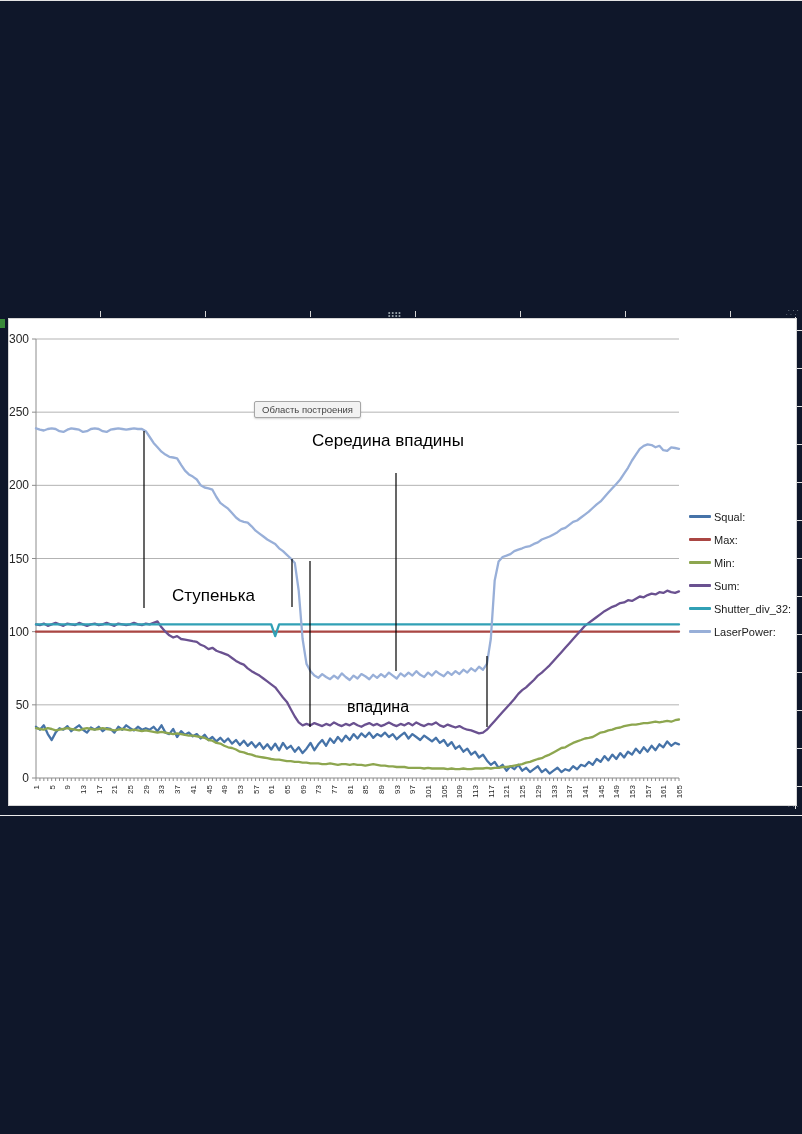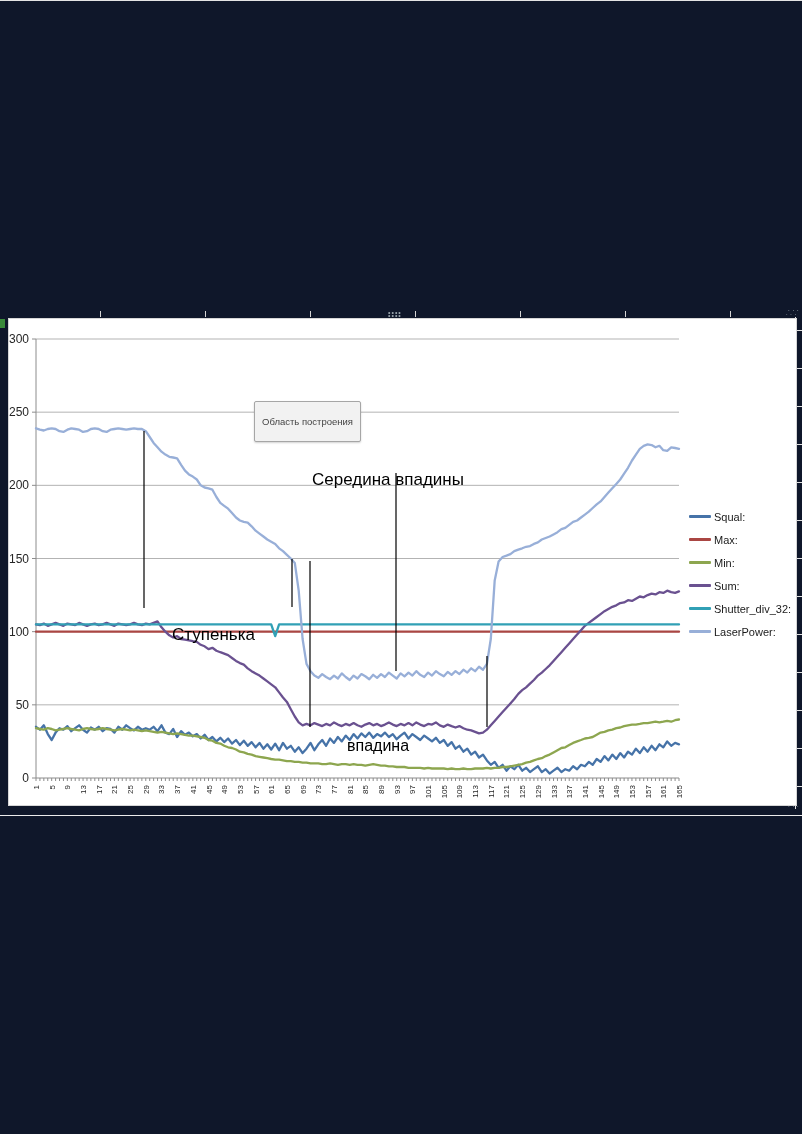--- a/index.html
+++ b/index.html
@@ -11,25 +11,25 @@
   .sheet-right-line{position:absolute;left:795px;top:317px;width:1px;height:492px;background:#e4e4e4;}
   .sheet-row-tick{position:absolute;left:795px;width:7px;height:1px;background:#e0e0e0;}
   .sheet-bottom-line{position:absolute;left:0;top:815px;width:802px;height:1px;background:#ececec;}
   .accent-square{position:absolute;left:0;top:319px;width:5px;height:9px;background:#3a8a3a;}
   .handle-dots{position:absolute;color:#9aa5ad;font-size:7px;letter-spacing:1px;line-height:3px;}
   
   #chart{position:absolute;left:8px;top:318px;width:789px;height:488px;background:#ffffff;
          border:1px solid #d6d6d6;box-sizing:border-box;}
   #plot{position:absolute;left:0;top:0;width:789px;height:488px;}
   
-  #tooltip{position:absolute;left:245px;top:82px;padding:14px 7px;background:#f2f2f2;
+  #tooltip{position:absolute;left:245px;top:82px;padding:2px 7px;background:#f2f2f2;
            border:1px solid #a6a6a6;border-radius:2px;font-size:9.5px;color:#444;
            box-shadow:0 1px 2px rgba(0,0,0,0.18);white-space:nowrap;}
   
-  .ann{position:absolute;color:#000;font-size:16px;white-space:nowrap;margin-top:39px;}
+  .ann{position:absolute;color:#000;font-size:16px;white-space:nowrap;}
   .ann-big{font-size:17px;}
   
   #legend{position:absolute;left:680px;top:186px;text-align:center;}
   .lg-row{display:flex;align-items:center;height:23px;}
   .lg-swatch{width:22px;height:3px;margin-right:3px;border-radius:1px;}
   .lg-label{font-size:11px;color:#1a1a1a;white-space:nowrap;}
 </style>
 </head>
 <body>
 

